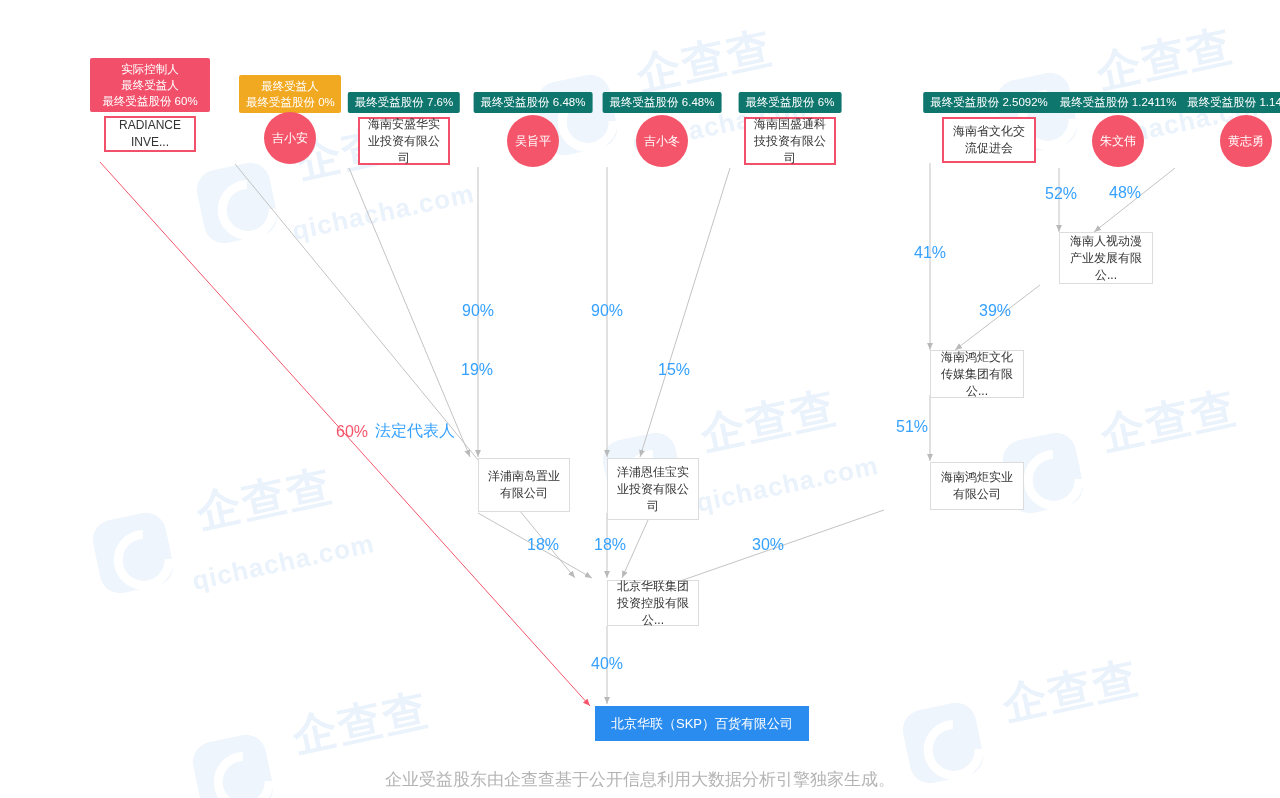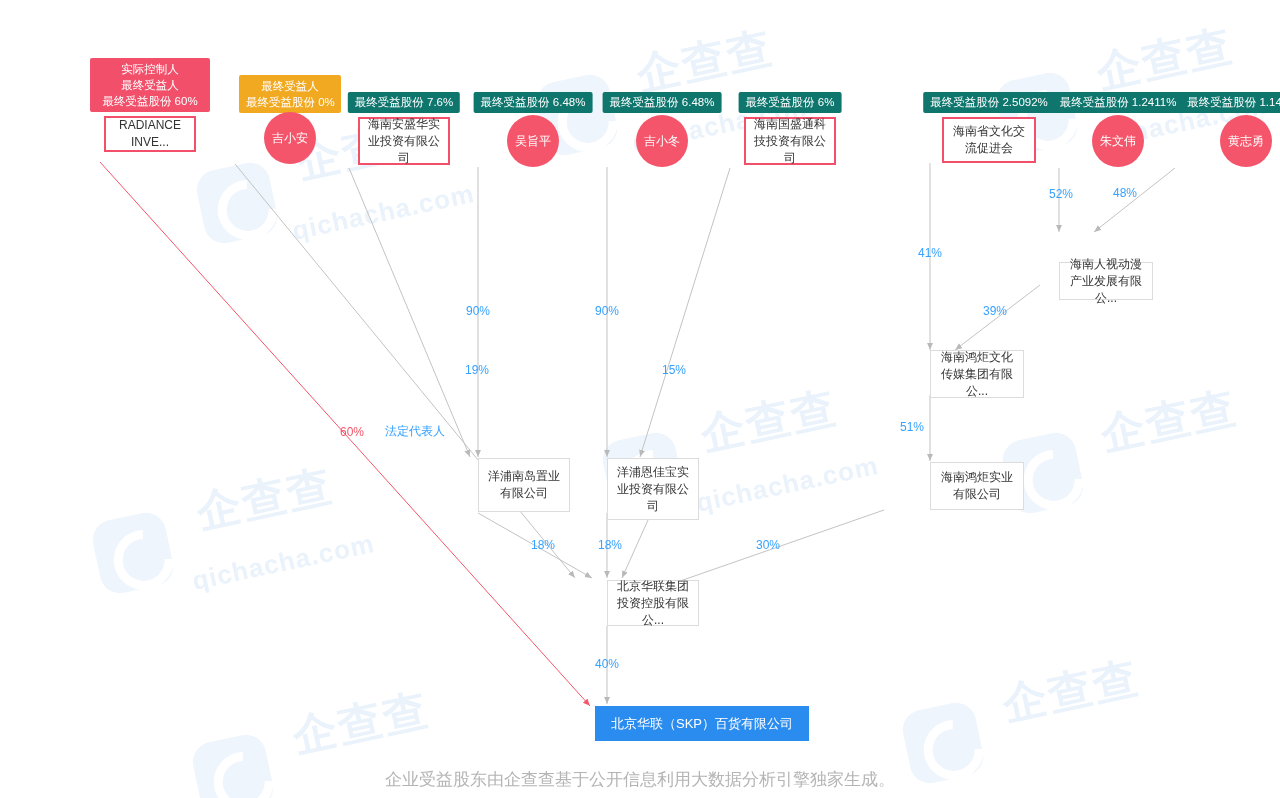--- a/index.html
+++ b/index.html
@@ -100,21 +100,21 @@
     color: #fff;
     font-size: 12px;
     display: flex; align-items: center; justify-content: center;
     text-align: center;
     line-height: 14px;
     font-family: "Liberation Sans", "DejaVu Sans", sans-serif;
   }
 
   .edge-label {
     position: absolute;
-    font-size: 12px;
+    font-size: 16px;
     color: #36a1ff;
     white-space: nowrap;
     font-family: "Liberation Sans", sans-serif;
     transform: translate(-50%, -50%);
   }
   .edge-label.red { color: #f5556a; }
 
   #footer {
     position: absolute;
     left: 0; right: 0;
@@ -278,21 +278,21 @@
     <div class="badge blue" style="top:0;">最终受益股份 1.2411%</div>
     <div class="circlenode" style="top:23px;">朱文伟</div>
   </div>
 
   <div class="node" style="left:1187px; top:92px; width:118px;">
     <div class="badge blue" style="top:0;">最终受益股份 1.1457%</div>
     <div class="circlenode" style="top:23px;">黄志勇</div>
   </div>
 
   <div class="node" style="left:1059px; top:232px; width:94px;">
-    <div class="boxnode" style="top:0; width:94px; height:38px;margin-top:30px;">海南人视动漫产业发展有限公...</div>
+    <div class="boxnode" style="top:0; width:94px; height:52px;">海南人视动漫产业发展有限公...</div>
   </div>
 
   <div class="node" style="left:930px; top:350px; width:94px;">
     <div class="boxnode" style="top:0; width:94px; height:48px;">海南鸿炬文化传媒集团有限公...</div>
   </div>
 
   <div class="node" style="left:930px; top:462px; width:94px;">
     <div class="boxnode" style="top:0; width:94px; height:48px;">海南鸿炬实业有限公司</div>
   </div>
 

